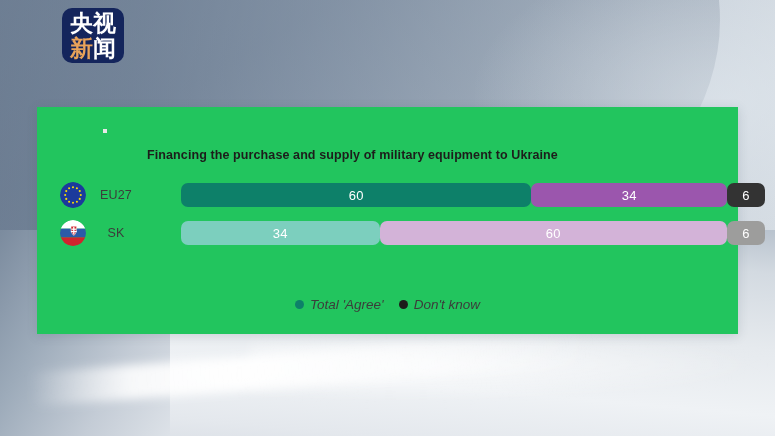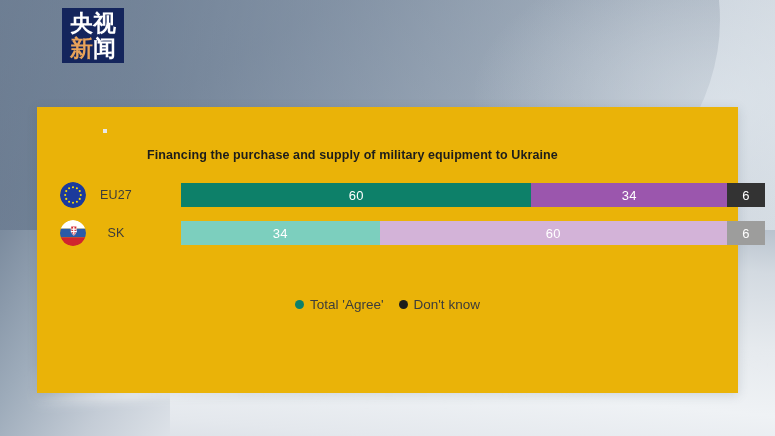--- a/index.html
+++ b/index.html
@@ -86,40 +86,41 @@
     left: 62px;
     top: 8px;
     width: 62px;
     height: 55px;
     background: #14255c;
     display: flex;
     flex-direction: column;
     align-items: center;
     justify-content: center;
     font-family: "DejaVu Sans", sans-serif;
+    border-radius: 10px;
   }
   .logo-row {
     display: flex;
     line-height: 1;
     font-size: 23px;
     font-weight: 700;
     letter-spacing: 0px;
   }
   .logo-row.top { color: #ffffff; margin-bottom: 2px; }
   .logo-ch-orange { color: #e8a259; }
   .logo-ch-white { color: #ffffff; }
 
   
   .card {
     position: absolute;
     left: 37px;
     top: 107px;
     width: 701px;
-    height: 286px;
-    background: #eab308;
+    height: 227px;
+    background: #22c55e;
     box-shadow: 0 2px 10px rgba(60,75,95,0.18);
   }
 
   .chart-title {
     position: absolute;
     left: 110px;
     top: 41px;
     font-size: 12.5px;
     font-weight: 700;
     color: #1d1d1b;
@@ -167,32 +168,34 @@
     display: flex;
   }
   .seg {
     height: 100%;
     display: flex;
     align-items: center;
     justify-content: center;
     font-size: 13px;
     color: #ffffff;
     letter-spacing: 0.3px;
+    border-radius: 7px;
   }
 
   
   .legend {
     position: absolute;
     left: 0;
     right: 0;
     top: 190px;
     display: flex;
     justify-content: center;
     align-items: flex-start;
     gap: 15px;
+    font-style: italic;
   }
   .legend-item {
     display: flex;
     align-items: center;
     gap: 6px;
     font-size: 13.5px;
     color: #3c3c3b;
   }
   .legend-dot {
     width: 9px;

